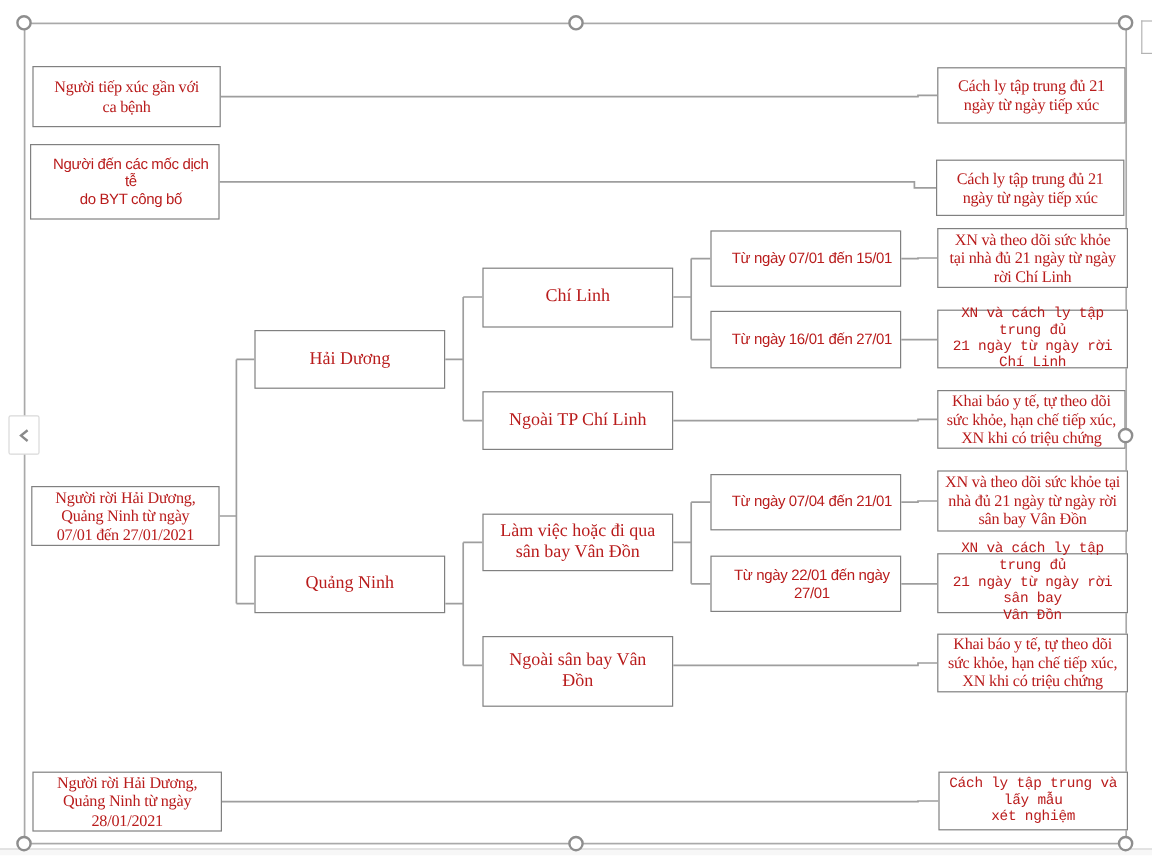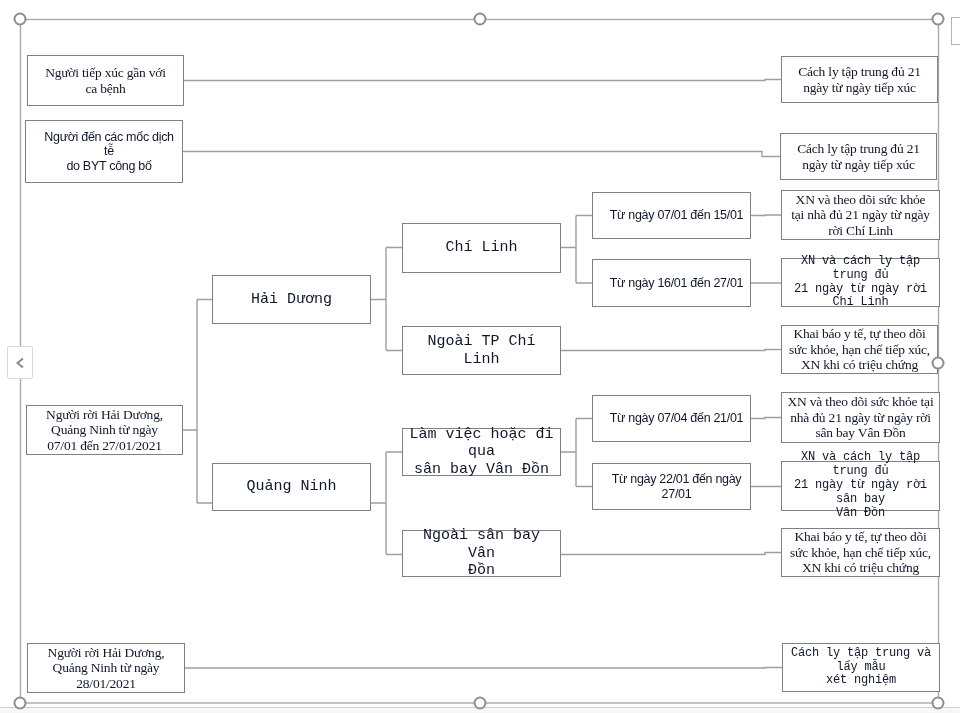--- a/index.html
+++ b/index.html
@@ -5,25 +5,25 @@
   html,body{margin:0;padding:0;background:#ffffff;}
   #canvas{
     position:relative;width:960px;height:713px;overflow:hidden;
     background:#ffffff;font-family:"Liberation Serif",serif;
   }
   svg.lines{position:absolute;left:0;top:0;pointer-events:none;}
   .node{
     position:absolute;box-sizing:border-box;
     border:1px solid #808080;background:#ffffff;
     display:flex;align-items:center;justify-content:center;
-    text-align:center;color:#0f172a;white-space:pre-line;
+    text-align:center;color:#b91c1c;white-space:pre-line;
     line-height:1.16;padding:1px 2px;z-index:2;
   }
   .serif{font-family:"Liberation Serif",serif;font-size:13.5px;letter-spacing:-0.2px;}
-  .serif-lg{font-family:Liberation Mono, monospace;font-size:15px;letter-spacing:0;}
+  .serif-lg{font-family:Liberation Serif, serif;font-size:15px;letter-spacing:0;}
   .sans{font-family:"Liberation Sans",sans-serif;font-size:12.5px;letter-spacing:-0.3px;padding-left:12px;}
   .sans-sm{font-family:Liberation Mono, monospace;font-size:12px;letter-spacing:-0.2px;}
   .handle{
     position:absolute;width:9px;height:9px;border:2.5px solid #8e8e8e;
     background:#ffffff;border-radius:50%;transform:translate(-50%,-50%);z-index:5;
   }
   .pane-toggle{
     position:absolute;left:7px;top:346px;width:24px;height:31px;
     background:#ffffff;border:1px solid #d9d9d9;border-radius:2px;
     display:flex;align-items:center;justify-content:center;z-index:6;cursor:pointer;
@@ -88,21 +88,21 @@
 Quảng Ninh từ ngày
 28/01/2021</div>
 
   <div class="node serif-lg" style="left:212px;top:275px;width:159px;height:49px">Hải Dương</div>
   <div class="node serif-lg" style="left:212px;top:463px;width:159px;height:48px">Quảng Ninh</div>
 
   <div class="node serif-lg" style="left:402px;top:223px;width:159px;height:50px">Chí Linh</div>
   <div class="node serif-lg" style="left:402px;top:326px;width:159px;height:49px">Ngoài TP Chí Linh</div>
   <div class="node serif-lg" style="left:402px;top:428px;width:159px;height:48px">Làm việc hoặc đi qua
 sân bay Vân Đồn</div>
-  <div class="node serif-lg" style="left:402px;top:530px;width:159px;height:47px">Ngoài sân bay Vân
+  <div class="node serif-lg" style="left:402px;top:530px;width:159px;height:59px">Ngoài sân bay Vân
 Đồn</div>
 
   <div class="node sans" style="left:592px;top:192px;width:159px;height:47px">Từ ngày 07/01 đến 15/01</div>
   <div class="node sans" style="left:592px;top:259px;width:159px;height:48px">Từ ngày 16/01 đến 27/01</div>
   <div class="node sans" style="left:592px;top:395px;width:159px;height:47px">Từ ngày 07/04 đến 21/01</div>
   <div class="node sans" style="left:592px;top:463px;width:159px;height:47px">Từ ngày 22/01 đến ngày
 27/01</div>
 
   <div class="node serif" style="left:781px;top:56px;width:157px;height:47px">Cách ly tập trung đủ 21
 ngày từ ngày tiếp xúc</div>

